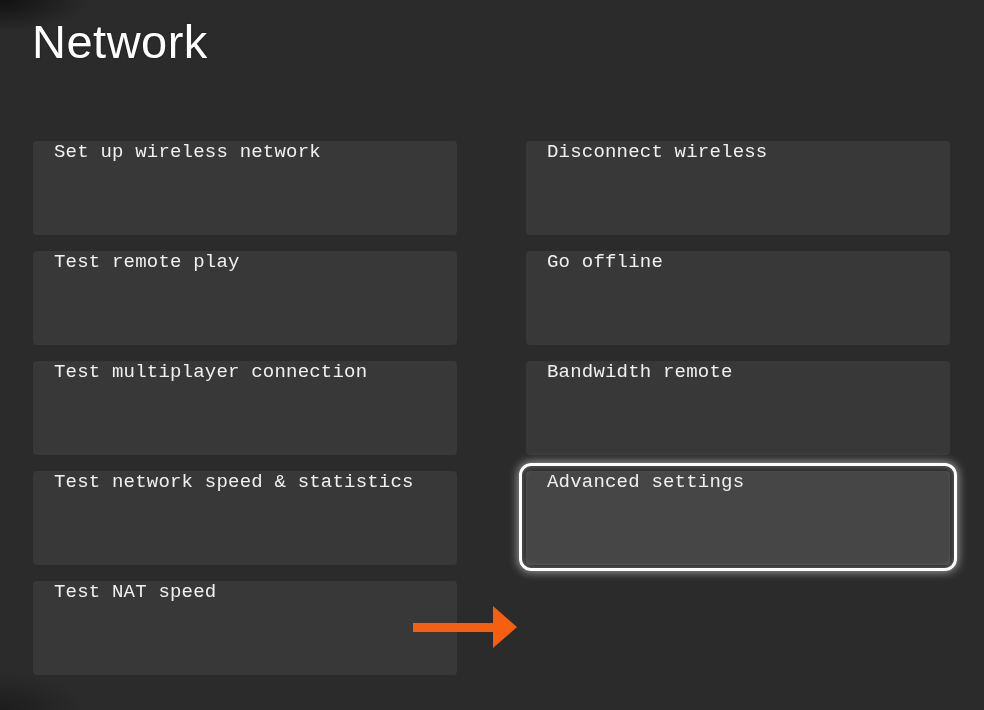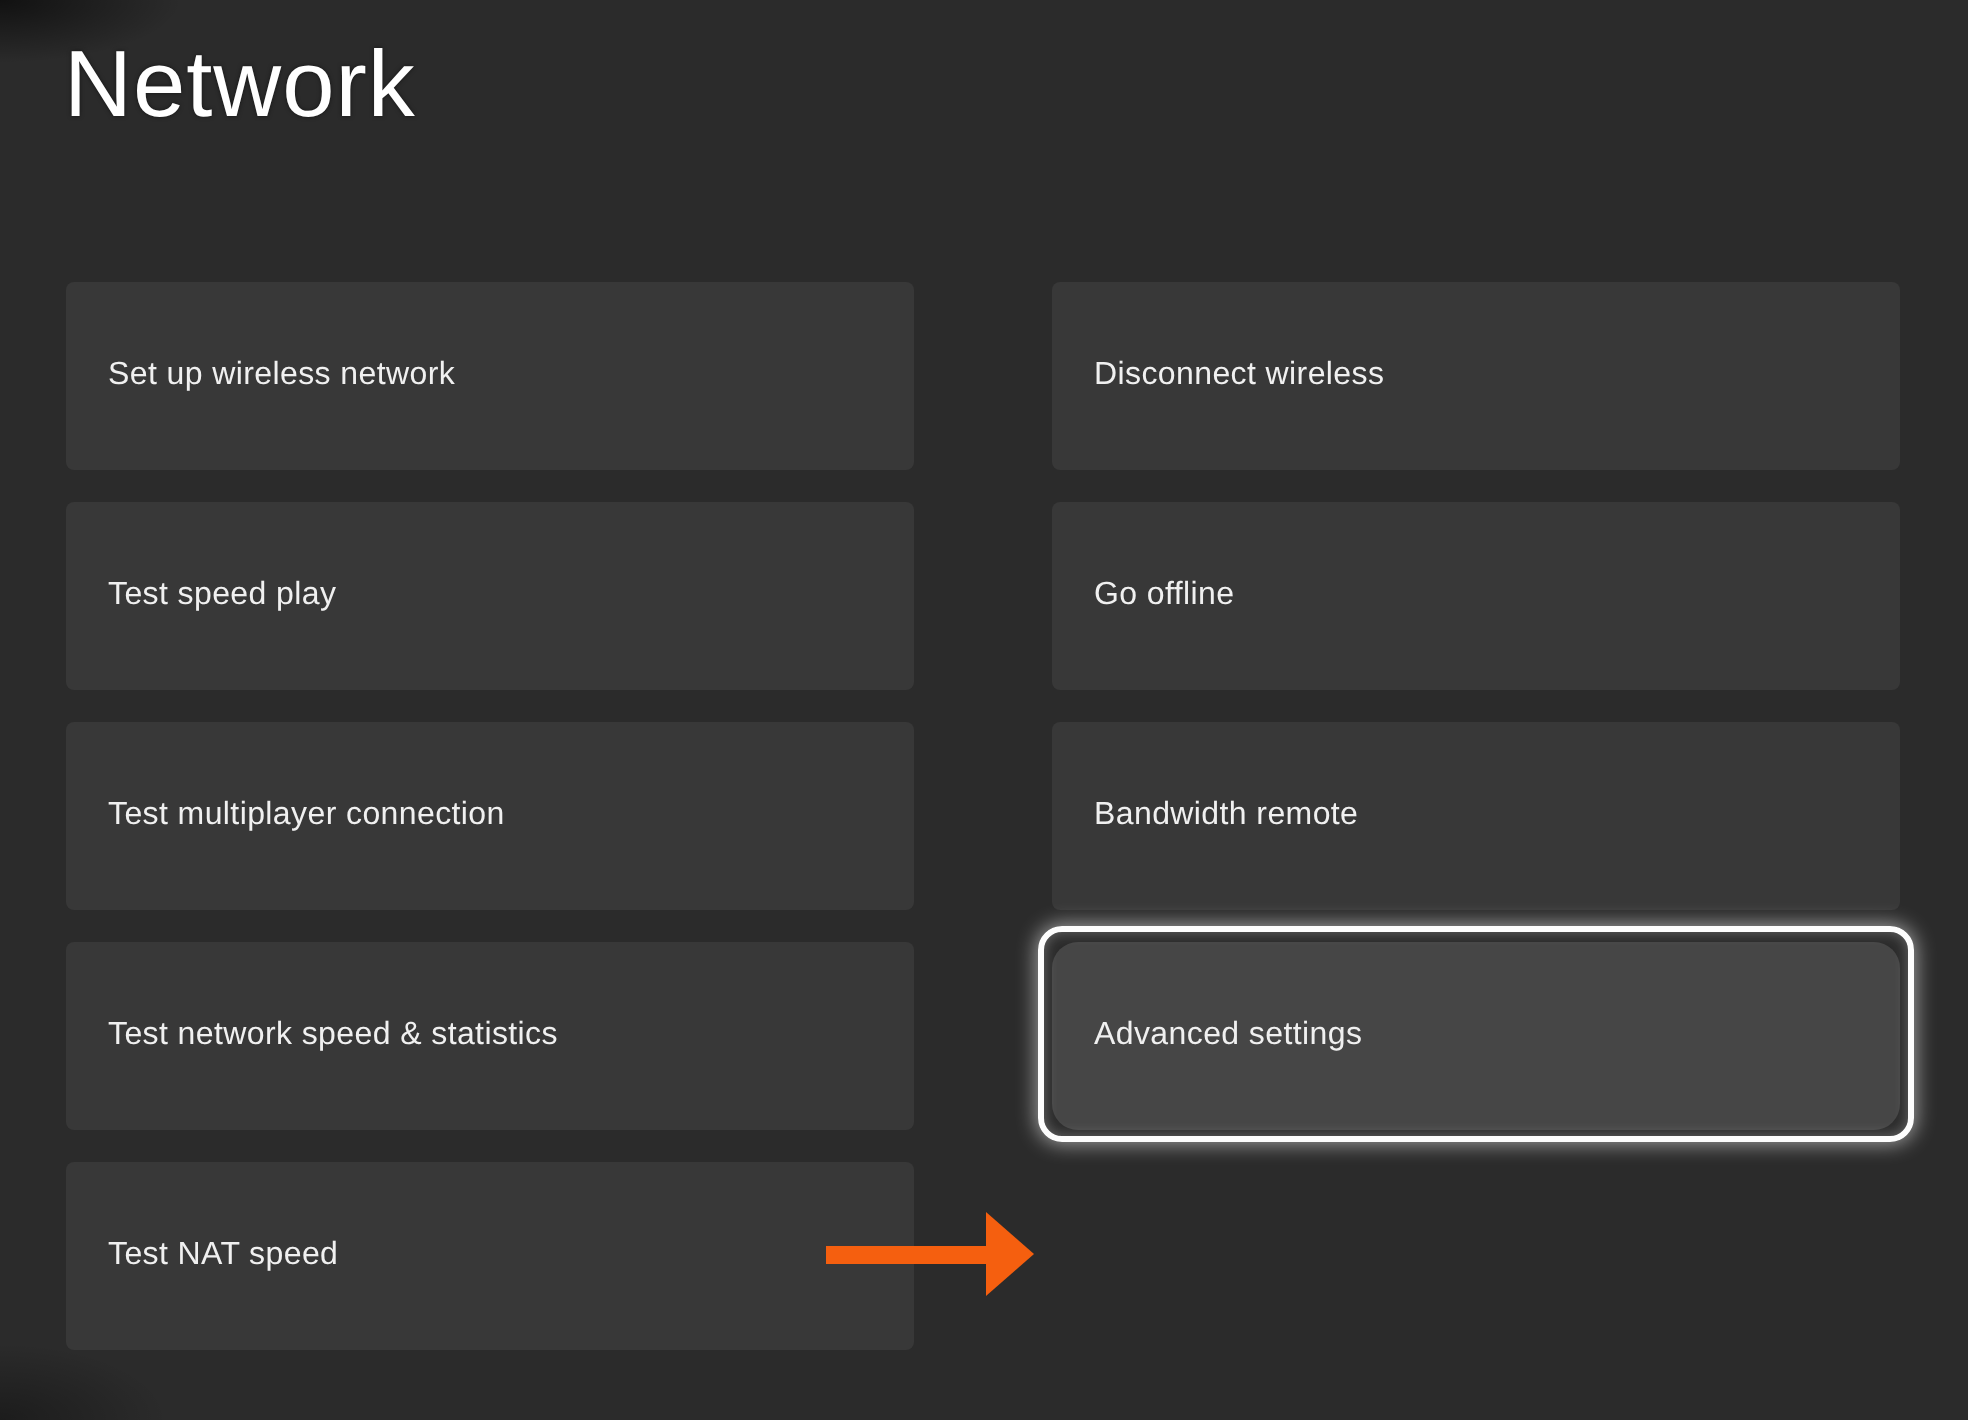--- a/index.html
+++ b/index.html
@@ -40,30 +40,29 @@
     grid-template-rows:repeat(5,94px);
     grid-template-columns:424px 424px;
     row-gap:16px;
     column-gap:69px;
   }
   .menu-button{
     position:relative;
     background:var(--button);
     border-radius:4px;
     display:flex;
-    align-items:center;
     padding-left:21px;
     color:var(--label);
-    font-size:16px;
+    font-size:19px;
     letter-spacing:0.2px;
     cursor:pointer;
+    font-family:Liberation Mono, monospace;
   }
   .menu-button.focused{
     background:var(--button-focused);
-    border-radius:13px;
   }
   .focus-ring{
     position:absolute;
     left:-7px; right:-7px; top:-8px; bottom:-6px;
     border:3px solid var(--focus-ring);
     border-radius:12px;
     box-shadow:0 0 10px 1px rgba(255,255,255,0.55), inset 0 0 7px rgba(255,255,255,0.30);
     pointer-events:none;
   }
   .pointer-arrow{
@@ -95,21 +94,21 @@
 </head>
 <body>
 
 <h1 class="page-title">Network</h1>
 
 <div class="menu-grid">
   <div class="menu-button">
     <span>Set up wireless network</span>
   </div>
   <div class="menu-button">
-    <span>Test speed play</span>
+    <span>Test remote play</span>
   </div>
   <div class="menu-button">
     <span>Test multiplayer connection</span>
   </div>
   <div class="menu-button">
     <span>Test network speed &amp; statistics</span>
   </div>
   <div class="menu-button">
     <span>Test NAT speed</span>
   </div>

